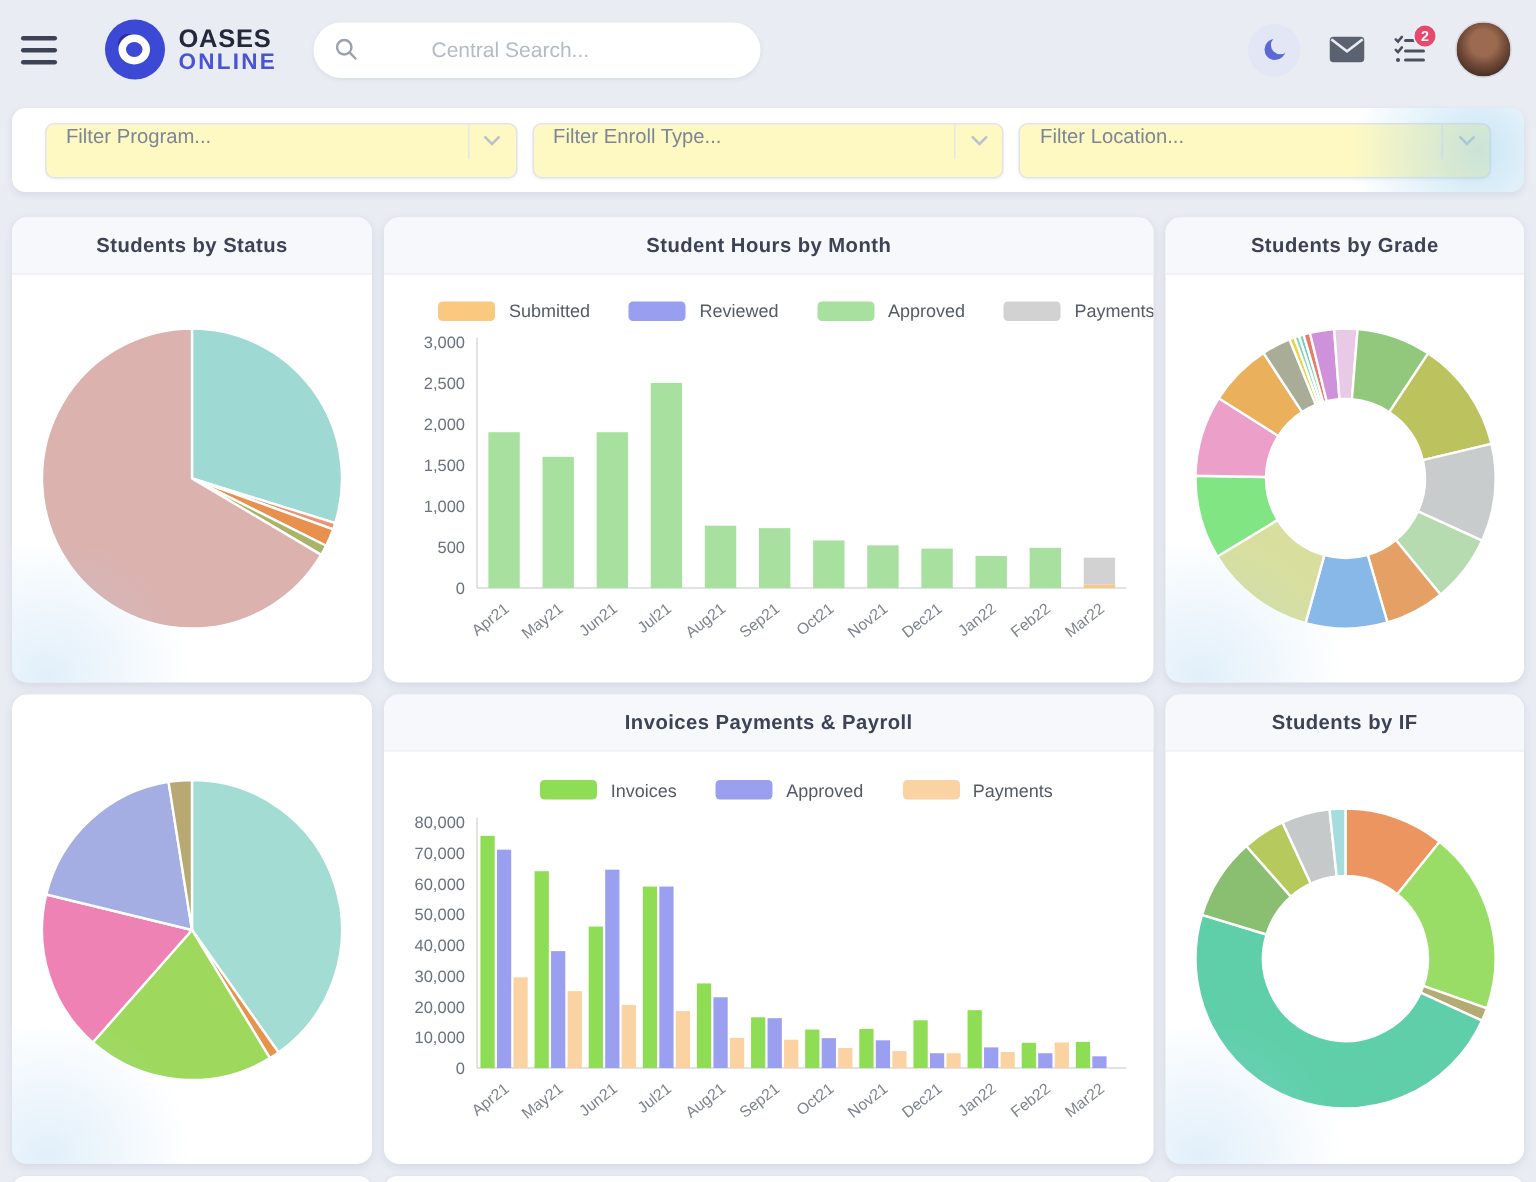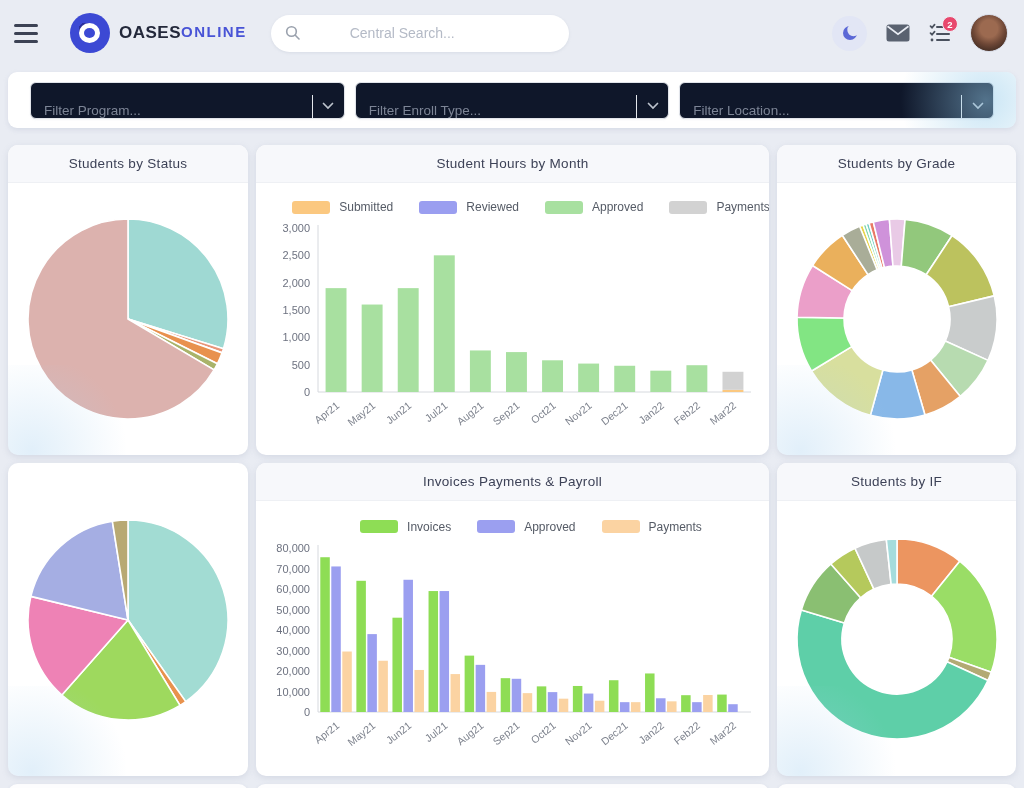--- a/index.html
+++ b/index.html
@@ -11,21 +11,21 @@
   .hamburger { width:30px; height:30px; display:flex; flex-direction:column; justify-content:center; gap:5px; cursor:pointer; }
   .hamburger span { display:block; width:24px; height:3px; background:#3c4254; border-radius:2px; }
   .brand { display:flex; align-items:center; gap:9px; margin-left:26px; cursor:pointer; }
   .brand-mark { width:40px; height:40px; border-radius:50%;
     background:radial-gradient(circle at 38% 40%, #2b2f9e 0 18%, #3c49d4 19% 100%);
     position:relative; }
   .brand-mark::before { content:""; position:absolute; left:9px; top:10px; width:21px; height:20px;
     border-radius:50%; background:#fff; }
   .brand-mark::after { content:""; position:absolute; left:14px; top:15px; width:11px; height:10px;
     border-radius:50%; background:#3c49d4; }
-  .brand-text { display:flex; flex-direction:row; line-height:1.02; }
+  .brand-text { display:flex; flex-direction:column; line-height:1.02; }
   .brand-text .t1 { font-size:17px; font-weight:bold; color:#23283a; letter-spacing:.5px; }
   .brand-text .t2 { font-size:15px; font-weight:bold; color:#4853d6; letter-spacing:1.5px; }
   .search-pill { margin-left:24px; width:298px; height:37px; background:#fff; border-radius:19px;
     display:flex; align-items:center; padding:0 14px; box-shadow:0 1px 3px rgba(140,150,170,.18);gap:40px; }
   .search-pill svg { flex:0 0 auto; }
   .search-pill input { border:none; outline:none; background:transparent; margin-left:9px;
     font-size:14px; color:#5a6170; width:230px; font-family:"Liberation Sans",sans-serif; }
   .search-pill input::placeholder { color:#b4bac6; }
   .nav-right { margin-left:auto; display:flex; align-items:center; gap:19px; }
   .icon-btn { position:relative; cursor:pointer; display:flex; align-items:center; justify-content:center; }
@@ -36,34 +36,34 @@
   .avatar { width:38px; height:38px; border-radius:50%;
     background:radial-gradient(circle at 50% 38%, #9c6a50 0 30%, #6e4736 55%, #241a16 100%);
     border:1px solid #d7dbe6; }
 
   
   .filter-panel { position:relative; margin:6px 8px 0 8px; height:56px; background:#fff; border-radius:9px;
     box-shadow:0 2px 5px rgba(150,160,185,.22); display:flex; align-items:center; gap:10px;
     padding:0 22px; overflow:hidden; }
   .filter-blob { position:absolute; right:-12px; top:-18px; width:150px; height:110px; pointer-events:none;
     background:radial-gradient(circle at 72% 42%, rgba(150,205,235,.50), rgba(150,205,235,0) 68%); }
-  .select { flex:1; height:37px; background:#0f172a; border:1px solid #e1e4ea; border-radius:6px;
-    display:flex; align-items:flex-end; padding-left:13px; cursor:pointer; box-shadow:0 1px 2px rgba(160,170,190,.12); }
+  .select { flex:1; height:37px; background:#fef9c3; border:1px solid #e1e4ea; border-radius:6px;
+    display:flex; align-items:flex-start; padding-left:13px; cursor:pointer; box-shadow:0 1px 2px rgba(160,170,190,.12); }
   .select .ph { font-size:13.5px; color:#7d8596; flex:1; }
   .select .chev { width:32px; height:23px; border-left:1px solid #e4e7ec; display:flex;
     align-items:center; justify-content:center; }
 
   
   .grid { margin:17px 8px 0 8px; display:grid; grid-template-columns:240px 1fr 239px;
     grid-template-rows:310px 313px; gap:8px; }
   .card { background:#fff; border-radius:10px; box-shadow:0 2px 6px rgba(150,160,185,.25);
     overflow:hidden; display:flex; flex-direction:column; position:relative; }
   .card-head { height:38px; background:#f7f8fb; border-bottom:1px solid #eef0f4; display:flex;
     align-items:center; justify-content:center; flex:0 0 auto; }
-  .card-title { font-size:13.5px; font-weight:normal; color:#3d4257; letter-spacing:.3px; }
+  .card-title { font-size:13.5px; font-weight:bold; color:#3d4257; letter-spacing:.3px; }
   .card-body { flex:1; display:flex; flex-direction:column; align-items:center; justify-content:center; position:relative; }
   .tint::after { content:""; position:absolute; left:0; bottom:0; width:130px; height:90px; pointer-events:none;
     background:radial-gradient(circle at 18% 95%, rgba(170,210,240,.35), rgba(170,210,240,0) 70%); }
   .legend { display:flex; align-items:center; justify-content:center; gap:26px; margin:4px 0 6px 0;padding-left:37px; }
   .legend-item { display:flex; align-items:center; gap:9px; }
   .legend-swatch { width:38px; height:13px; border-radius:3px; display:inline-block; }
   .legend-label { font-size:12px; color:#555b66; }
 
   
   .peek-row { margin:8px 8px 0 8px; display:grid; grid-template-columns:240px 1fr 239px; gap:8px; height:12px; }

